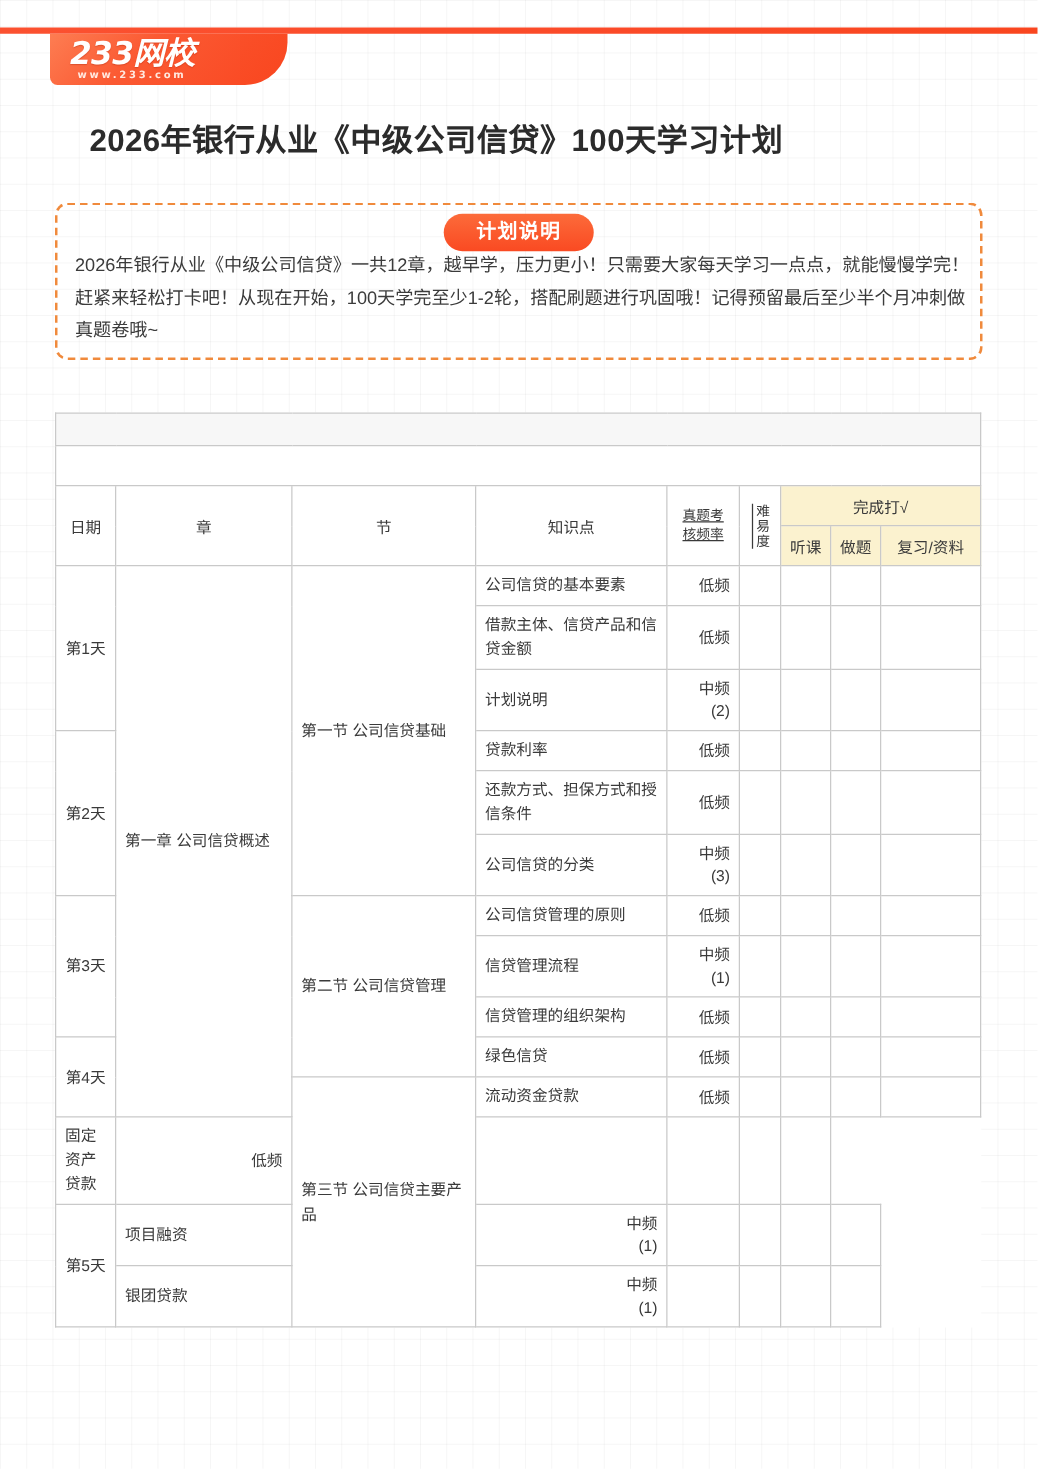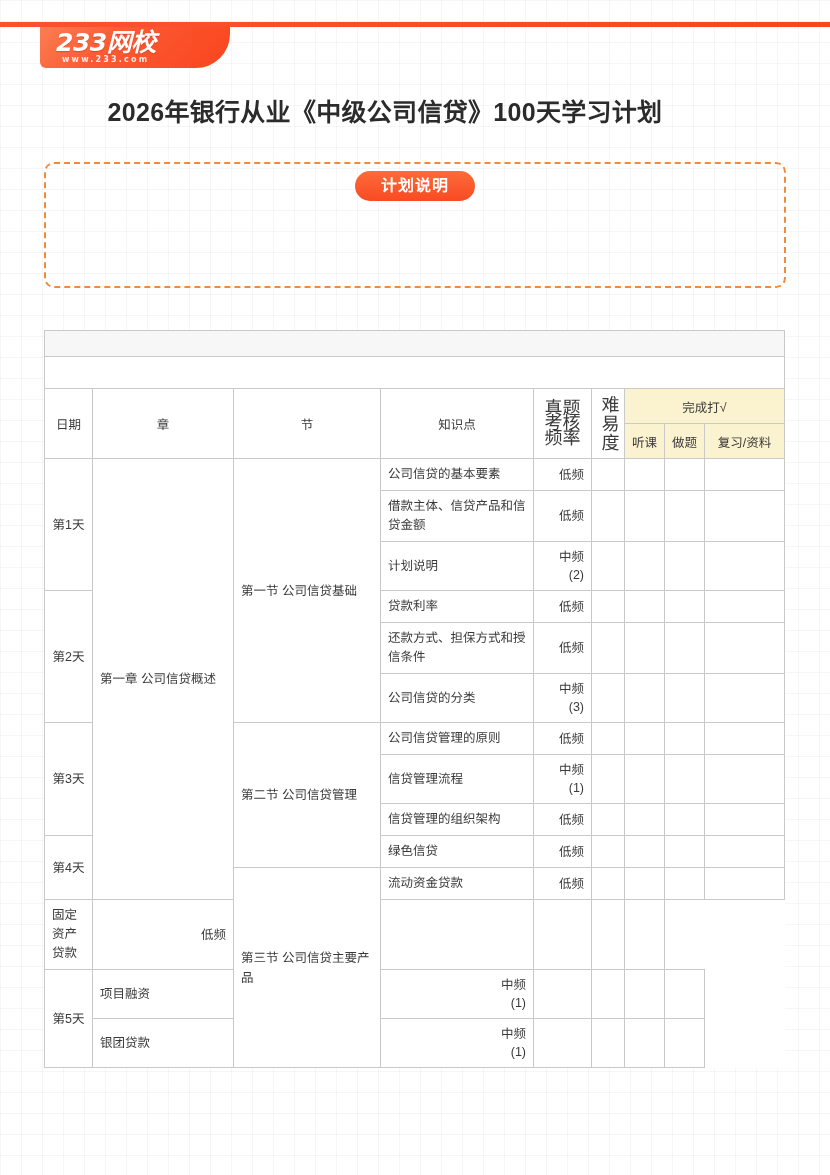--- a/index.html
+++ b/index.html
@@ -94,21 +94,20 @@
     position: absolute;
     top: 92px;
     left: 0;
     width: 698px;
     text-align: center;
     font-size: 25px;
     font-weight: bold;
     color: #2b2b2b;
     letter-spacing: 0.3px;
     z-index: 2;
-    margin-left: 36px;
   }
 
   
   #plan-box {
     position: absolute;
     top: 162px;
     left: 44px;
     width: 742px;
     height: 126px;
     border: 2px dashed #f08a3c;
@@ -172,24 +171,25 @@
   }
   .spacer-row-white td {
     background: #ffffff;
     height: 32px;
     border: 1px solid #d6d6d6;
   }
   th.tick-group, th.tick-sub {
     background: #fbf2cf;
   }
   th.vertical {
-    font-size: 18px;
+    font-size: 11px;
     line-height: 15px;
     letter-spacing: 0;
     padding: 4px 2px;
+    text-decoration: underline;
   }
   td.day-cell {
     text-align: center;
     vertical-align: middle;
     line-height: 18px;
     padding-left: 8px;
   }
   td.chapter-cell, td.section-cell {
     text-align: left;
     vertical-align: top;
@@ -228,20 +228,21 @@
 
   <div id="logo-banner">
     <div id="logo-text">233网校</div>
     <div id="logo-sub">www.233.com</div>
   </div>
 
   <div id="title">2026年银行从业《中级公司信贷》100天学习计划</div>
 
   <div id="plan-box"></div>
   <div id="plan-badge">计划说明</div>
+  <div id="plan-text">2026年银行从业《中级公司信贷》一共12章，越早学，压力更小！只需要大家每天学习一点点，就能慢慢学完！赶紧来轻松打卡吧！从现在开始，100天学完至少1-2轮，搭配刷题进行巩固哦！记得预留最后至少半个月冲刺做真题卷哦~</div>
 
   <table id="plan-table">
     <colgroup>
       <col class="c-date">
         <col class="c-chap">
         <col class="c-sec">
         <col class="c-point">
       <col class="c-freq">
         <col class="c-diff">
         <col class="c-listen">

